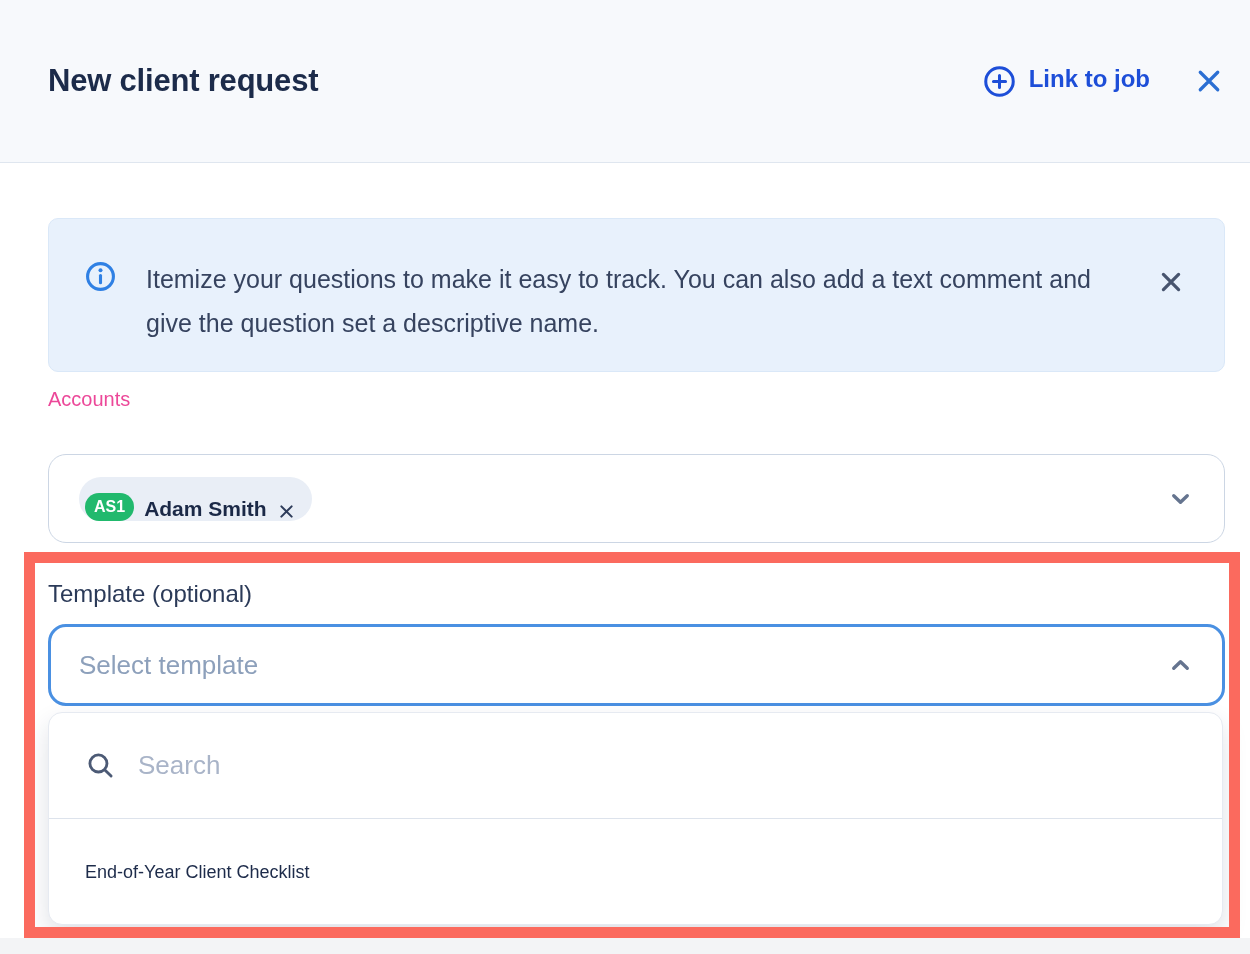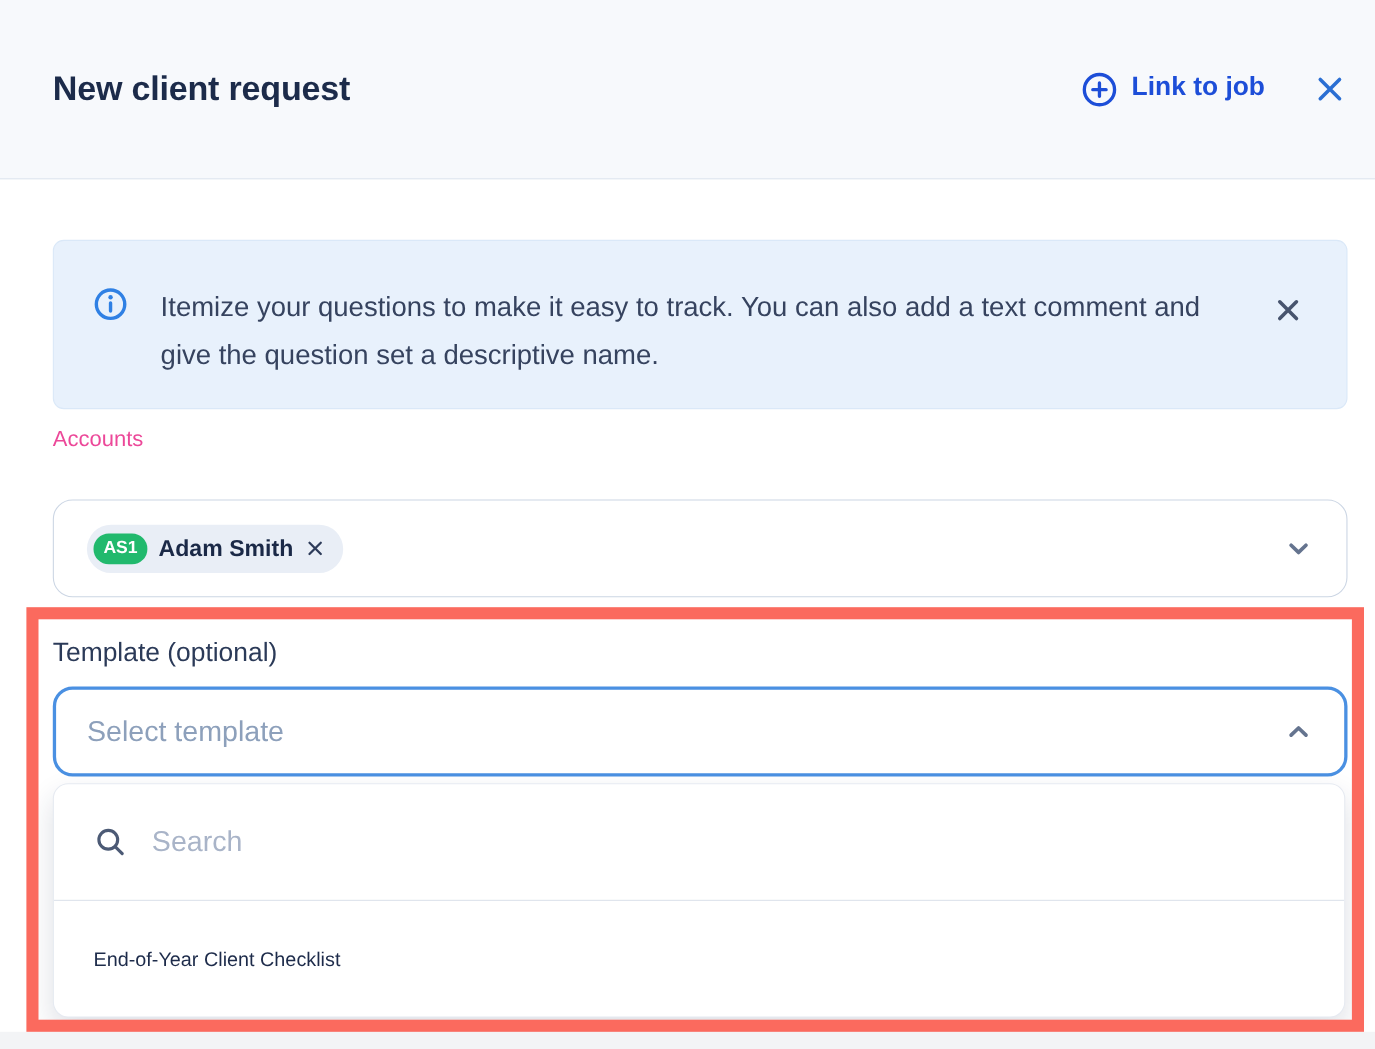--- a/index.html
+++ b/index.html
@@ -52,21 +52,21 @@
   .accounts-label {
     position:absolute; left:48px; top:388px;
     font-size:20px; color:#ec4899;
   }
   .accounts-field {
     position:absolute; left:48px; top:454px; width:1177px; height:89px;
     background:#fff; border:1px solid #ccd6e4; border-radius:18px;
     display:flex; align-items:center; padding:0 30px; cursor:pointer;
   }
   .chip {
-    display:inline-flex; align-items:center;
+    display:inline-flex; align-items:flex-end;
     background:#e9eef6; border-radius:22px;
     height:44px; padding:0 16px 0 6px; gap:10px;
   }
   .chip-avatar {
     background:#21b96d; color:#fff;
     font-size:16px; font-weight:700;
     border-radius:16px; padding:6px 9px; line-height:1;
   }
   .chip-name { font-size:21px; font-weight:700; color:#1b2947; }
   .chip-remove {

